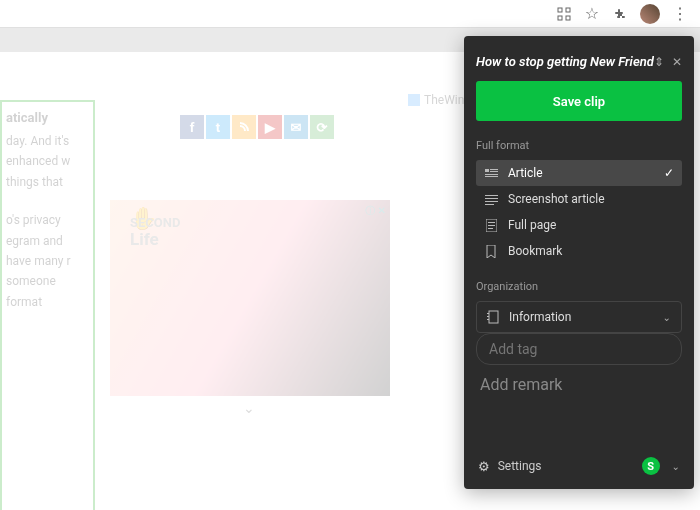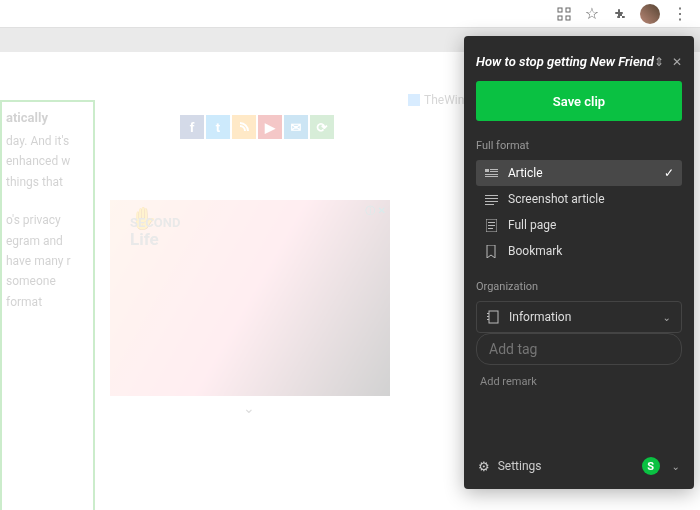--- a/index.html
+++ b/index.html
@@ -44,21 +44,21 @@
   .section-label { font-size: 11px; color: #999; margin-bottom: 8px; }
   .fmt-list { list-style:none; margin-bottom: 16px;}
   .fmt-item { display:flex; align-items:center; gap:10px; padding:6px 8px; font-size:12px; color:#ddd; border-radius:3px; cursor:pointer; position:relative;}
   .fmt-item.selected { background:#484848; color:#fff;}
   .fmt-item .check { position:absolute; right:8px; color:#fff; font-size:12px;}
   .fmt-item .ficon{ width:14px; display:flex; justify-content:center; font-size:12px; color:#bbb;}
 
   .org-row{ display:flex; align-items:center; gap:10px; padding:8px 10px; border:1px solid #444; border-radius:4px; font-size:12px; color:#ddd; position:relative; cursor:pointer;}
   .org-row .caret{position:absolute; right:10px; font-size:10px; color:#aaa;}
   .tag-input{ width:100%; background:transparent; border:1px solid #444; border-radius:14px; padding:7px 12px; font-size:14px; color:#999; margin-bottom:10px;}
-  .remark{ font-size:11px; color:#888; padding-left:4px; margin-bottom:17px; cursor:pointer;}
+  .remark{ font-size:16px; color:#888; padding-left:4px; margin-bottom:17px; cursor:pointer;}
   .settings-row{ display:flex; align-items:center; gap:8px; font-size:12px; color:#ccc; position:absolute; bottom:14px; left:14px; right:14px;}
   .settings-row .gear{font-size:13px;}
   .settings-row .acct{ margin-left:auto; width:18px; height:18px; border-radius:50%; background:#0ac142; color:#fff; font-size:11px; font-weight:bold; display:flex;align-items:center;justify-content:center;}
   .settings-row .caret{font-size:10px; color:#aaa; margin-left:4px;}
 
   svg { display:block; }
 </style>
 </head>
 <body>
 

